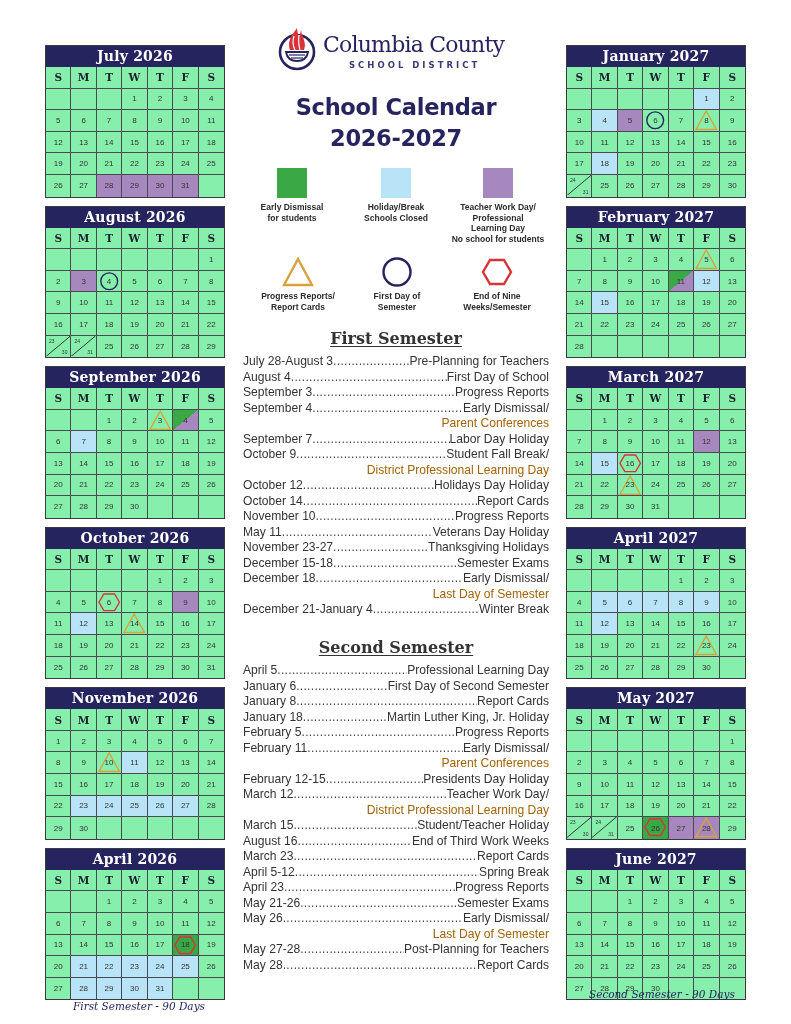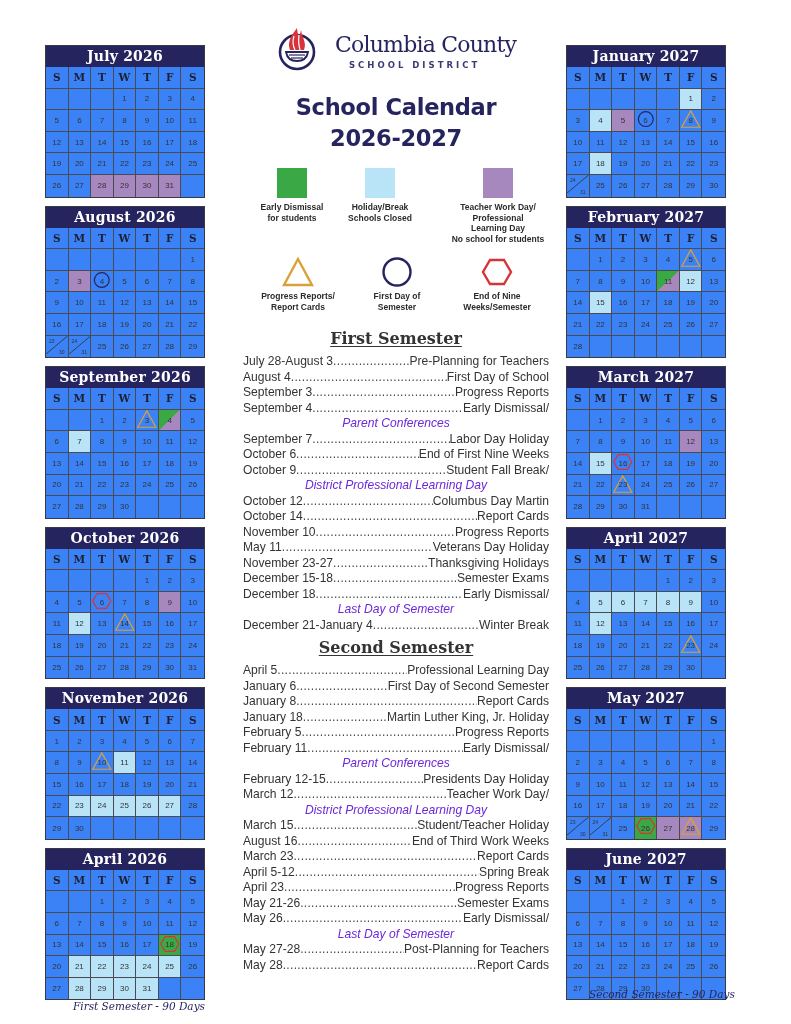--- a/index.html
+++ b/index.html
@@ -3,21 +3,21 @@
 <meta charset="utf-8">
 <style>
   * { box-sizing: border-box; margin: 0; padding: 0; }
   html, body { width: 791px; height: 1024px; background: #ffffff; overflow: hidden; }
   body { position: relative; font-family: "Liberation Sans", sans-serif; color: #2b2b3a; }
 
   .col { position: absolute; top: 45px; width: 180px; }
   .col-left { left: 45px; }
   .col-right { left: 566px; }
 
-  .month { width: 160px; margin-bottom: 0; border: 1px solid #3a3a44; background: #3b82f6; }
+  .month { width: 180px; margin-bottom: 0; border: 1px solid #3a3a44; background: #86efac; }
   .month-gap { height: 8px; }
   .month-title {
     background: #26245e; color: #fff; text-align: center;
     font-family: "DejaVu Serif", serif; font-weight: bold; font-size: 14px;
     height: 21px; line-height: 21px; letter-spacing: 0.2px;
   }
   .grid { display: grid; grid-template-columns: repeat(7, 1fr); }
   .cell {
     height: 21.6px; border-right: 1px solid #4a4a52; border-bottom: 1px solid #4a4a52;
     display: flex; align-items: center; justify-content: center;
@@ -39,21 +39,21 @@
   .footer-note {
     position: absolute; top: 988px; font-family: "DejaVu Serif", serif; font-style: italic;
     font-size: 10.5px; color: #26245e;
   }
 
   .center { position: absolute; left: 240px; width: 312px; top: 0; }
   .logo { position: absolute; left: 37px; top: 24px; width: 240px; height: 50px; }
   .logo-mark { position: absolute; left: 0; top: 0; width: 44px; height: 48px; }
   .logo-name {
     position: absolute; left: 46px; top: 8px; font-family: "DejaVu Serif", serif;
-    font-size: 22px; color: #26245e; letter-spacing: -0.8px; white-space: nowrap; margin-left: 12px;
+    font-size: 22px; color: #26245e; letter-spacing: -0.8px; white-space: nowrap;
   }
   .logo-sub {
     position: absolute; left: 72px; top: 36px; font-family: "DejaVu Sans", sans-serif;
     font-size: 8.5px; font-weight: bold; color: #3a3a78; letter-spacing: 3px; white-space: nowrap;
   }
   .title {
     position: absolute; left: 0; width: 312px; top: 92px; text-align: center;
     font-family: "DejaVu Sans", sans-serif; font-weight: bold; color: #26245e;
     font-size: 22.5px; line-height: 31px; letter-spacing: -0.3px;
   }
@@ -66,21 +66,21 @@
   .sem-title {
     position: absolute; left: 0; width: 312px; text-align: center; font-family: "DejaVu Serif", serif;
     font-weight: bold; font-size: 16px; color: #333; text-decoration: underline; text-underline-offset: 2px;
   }
   .events { position: absolute; left: 3px; width: 306px; }
   .ev { display: flex; font-size: 12.1px; line-height: 15.5px; color: #333; white-space: nowrap; }
   .ev .date { flex: 0 0 auto; }
   .ev .dots { flex: 1 1 auto; overflow: hidden; color: #444; letter-spacing: 0.3px; }
   .ev .dots::before { content: "............................................................................................................................"; }
   .ev .desc { flex: 0 0 auto; }
-  .ev-cont { text-align: center; font-size: 12.1px; line-height: 15.5px; color: #6d28d9; white-space: nowrap; font-style: italic; }
+  .ev-cont { text-align: right; font-size: 12.1px; line-height: 15.5px; color: #a16207; white-space: nowrap; }
 </style>
 </head>
 <body>
 
 <div class="col col-left" id="col-left">
     <div class="month">
       <div class="month-title">July 2026</div>
       <div class="grid">
         <div class="cell hdr">S</div>
         <div class="cell hdr">M</div>
@@ -1461,21 +1461,21 @@
   <div class="title">
     <div>School Calendar</div>
     <div>2026-2027</div>
   </div>
 
   <div class="legend">
     <div class="leg-item" style="left:0px; top:0px; width:104px;">
       <div class="leg-swatch" style="background:#3aa845;"></div>
       <div style="padding:0 14px;">Early Dismissal for students</div>
     </div>
-    <div class="leg-item" style="left:88px; top:0px; width:104px;">
+    <div class="leg-item" style="left:104px; top:0px; width:104px;">
       <div class="leg-swatch" style="background:#b9e4f8;"></div>
       <div style="padding:0 12px;">Holiday/Break Schools Closed</div>
     </div>
     <div class="leg-item" style="left:200px; top:0px; width:116px;">
       <div class="leg-swatch" style="background:#a688bf;"></div>
       <div>Teacher Work Day/</div>
       <div>Professional</div>
       <div>Learning Day</div>
       <div>No school for students</div>
     </div>
@@ -1522,34 +1522,29 @@
         <span class="dots"></span>
         <span class="desc">Early Dismissal/</span>
       </div>
       <div class="ev-cont">Parent Conferences</div>
       <div class="ev">
         <span class="date">September 7</span>
         <span class="dots"></span>
         <span class="desc">Labor Day Holiday</span>
       </div>
       <div class="ev">
-        <span class="date">October 6 </span>
-        <span class="dots"></span>
-        <span class="desc">End of First Nine Weeks</span>
-      </div>
-      <div class="ev">
         <span class="date">October 9 </span>
         <span class="dots"></span>
         <span class="desc">Student Fall Break/</span>
       </div>
       <div class="ev-cont">District Professional Learning Day</div>
       <div class="ev">
         <span class="date">October 12 </span>
         <span class="dots"></span>
-        <span class="desc">Columbus Day Martin</span>
+        <span class="desc">Holidays Day Holiday</span>
       </div>
       <div class="ev">
         <span class="date">October 14 </span>
         <span class="dots"></span>
         <span class="desc">Report Cards</span>
       </div>
       <div class="ev">
         <span class="date">November 10</span>
         <span class="dots"></span>
         <span class="desc">Progress Reports</span>

